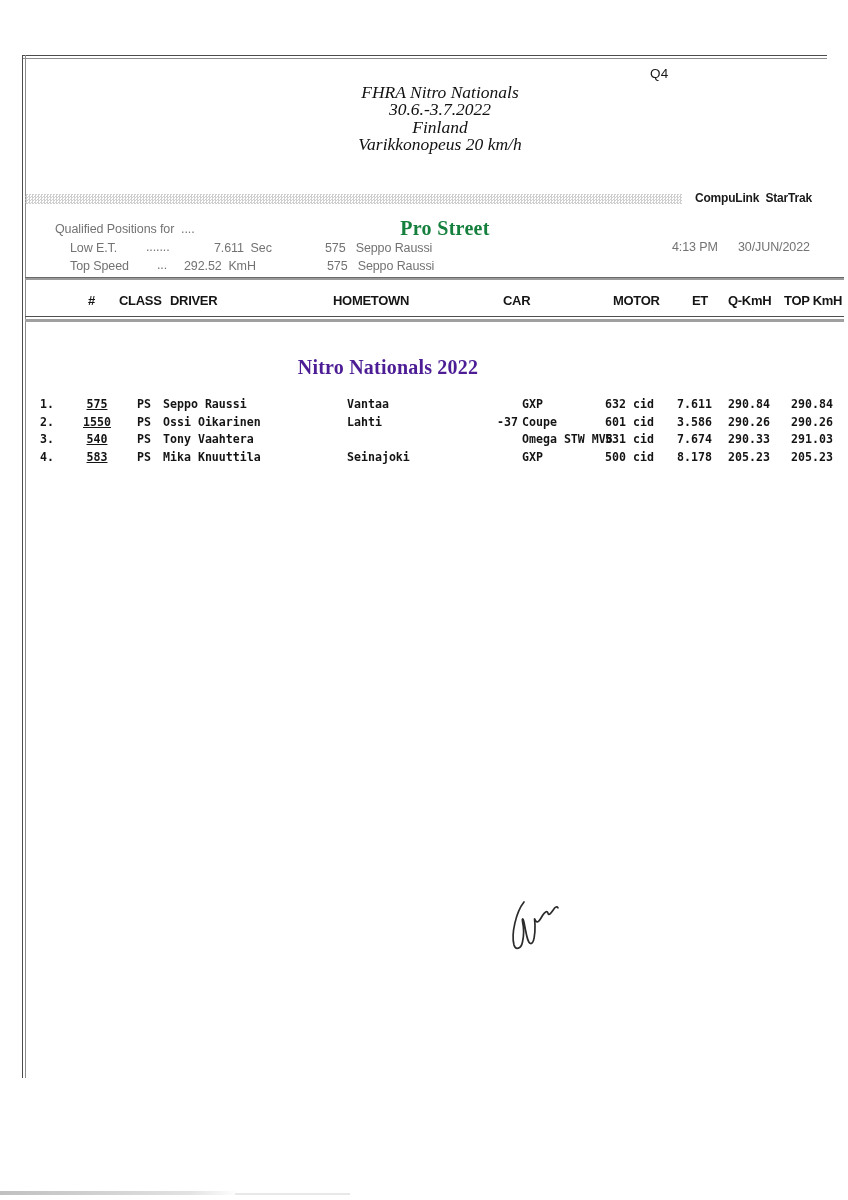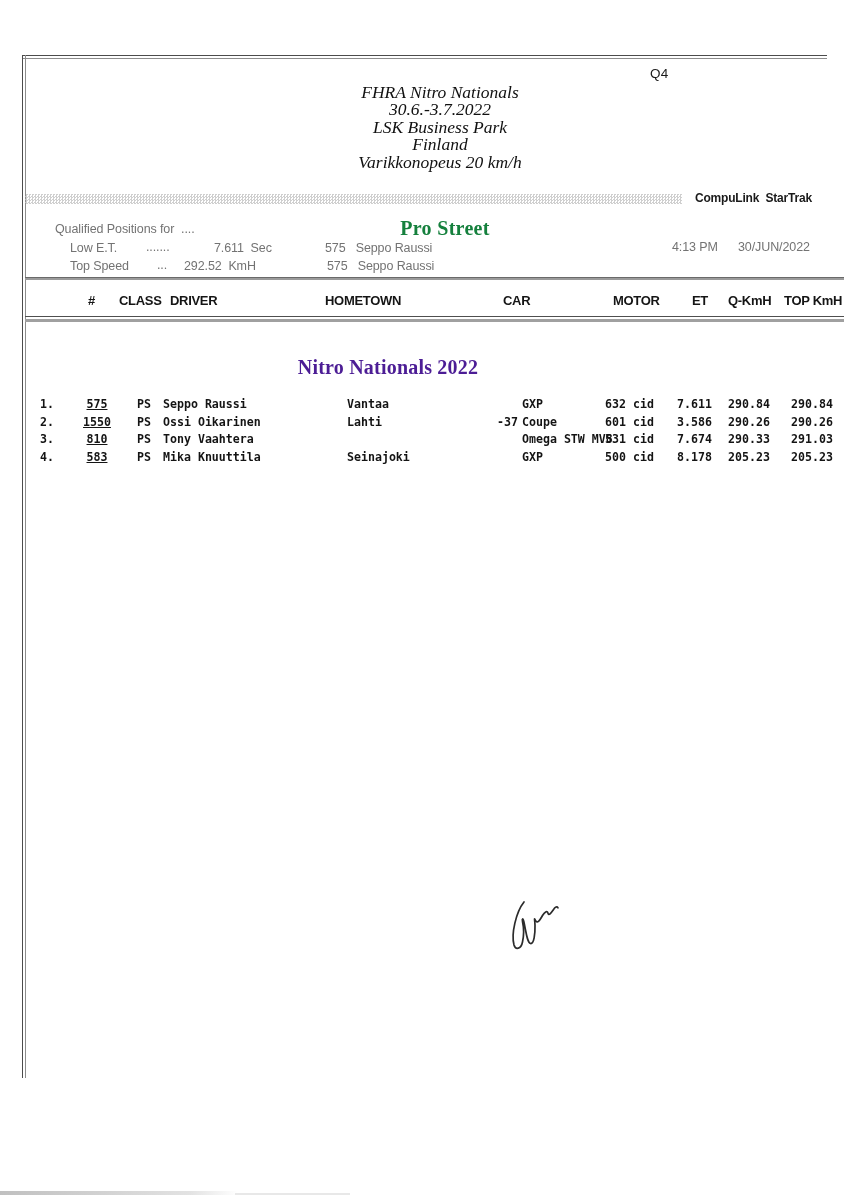--- a/index.html
+++ b/index.html
@@ -52,21 +52,21 @@
 
   
   .rule-top   { left:25px; top:277px; width:819px; height:3px; background:#9b9b9b; border-top:1px solid #6a6a6a; }
   .rule-thin  { left:25px; top:316px; width:819px; height:1.4px; background:#4f4f4f; }
   .rule-thick { left:25px; top:319px; width:819px; height:3px; background:#a0a0a0; }
 
   
   .th { position:absolute; top:293px; font-size:13px; font-weight:600;
     letter-spacing:-0.3px; color:#151515; white-space:nowrap; }
   .th-0 { left:88px; }  .th-1 { left:119px; } .th-2 { left:170px; }
-  .th-3 { left:325px; } .th-4 { left:503px; } .th-5 { left:613px; }
+  .th-3 { left:333px; } .th-4 { left:503px; } .th-5 { left:613px; }
   .th-6 { left:692px; } .th-7 { left:728px; } .th-8 { left:784px; }
 
   
   .event-title { left:388px; top:356px; transform:translateX(-50%);
     font-family:"Liberation Serif", serif; font-weight:bold; font-size:20px;
     letter-spacing:.2px; color:#4c1d95; white-space:nowrap; }
 
   
   .rows-host { left:0; top:396px; width:848px; }
   .result-row { position:relative; width:848px; height:17.6px;
@@ -96,21 +96,20 @@
   <div class="abs edge-top"></div>
   <div class="abs edge-left"></div>
   <div class="abs bottom-smudge"></div>
   <div class="abs bottom-smudge2"></div>
 
   <div class="abs q-label">Q4</div>
 
   <div class="abs title-block">
     <div>FHRA Nitro Nationals</div>
     <div>30.6.-3.7.2022</div>
-    <div>LSK Business Park</div>
     <div>Finland</div>
     <div>Varikkonopeus 20 km/h</div>
   </div>
 
   <div class="abs dotted-band"></div>
   <div class="abs brand">CompuLink  StarTrak</div>
 
   <div class="abs sans-line qp-label">Qualified Positions for  ....</div>
   <div class="abs category-title">Pro Street</div>
 
@@ -164,21 +163,21 @@
       <span class="cell-hometown">Lahti</span>
       <span class="cell-carprefix">-37</span>
       <span class="cell-car">Coupe</span>
       <span class="cell-motor">601 cid</span>
       <span class="cell-et">3.586</span>
       <span class="cell-qkmh">290.26</span>
       <span class="cell-topkmh">290.26</span>
     </div>
       <div class="result-row">
       <span class="cell-rank">3.</span>
-      <span class="cell-number">810</span>
+      <span class="cell-number">540</span>
       <span class="cell-class">PS</span>
       <span class="cell-driver">Tony Vaahtera</span>
       <span class="cell-hometown"></span>
       <span class="cell-carprefix"></span>
       <span class="cell-car">Omega STW MV8</span>
       <span class="cell-motor">531 cid</span>
       <span class="cell-et">7.674</span>
       <span class="cell-qkmh">290.33</span>
       <span class="cell-topkmh">291.03</span>
     </div>

